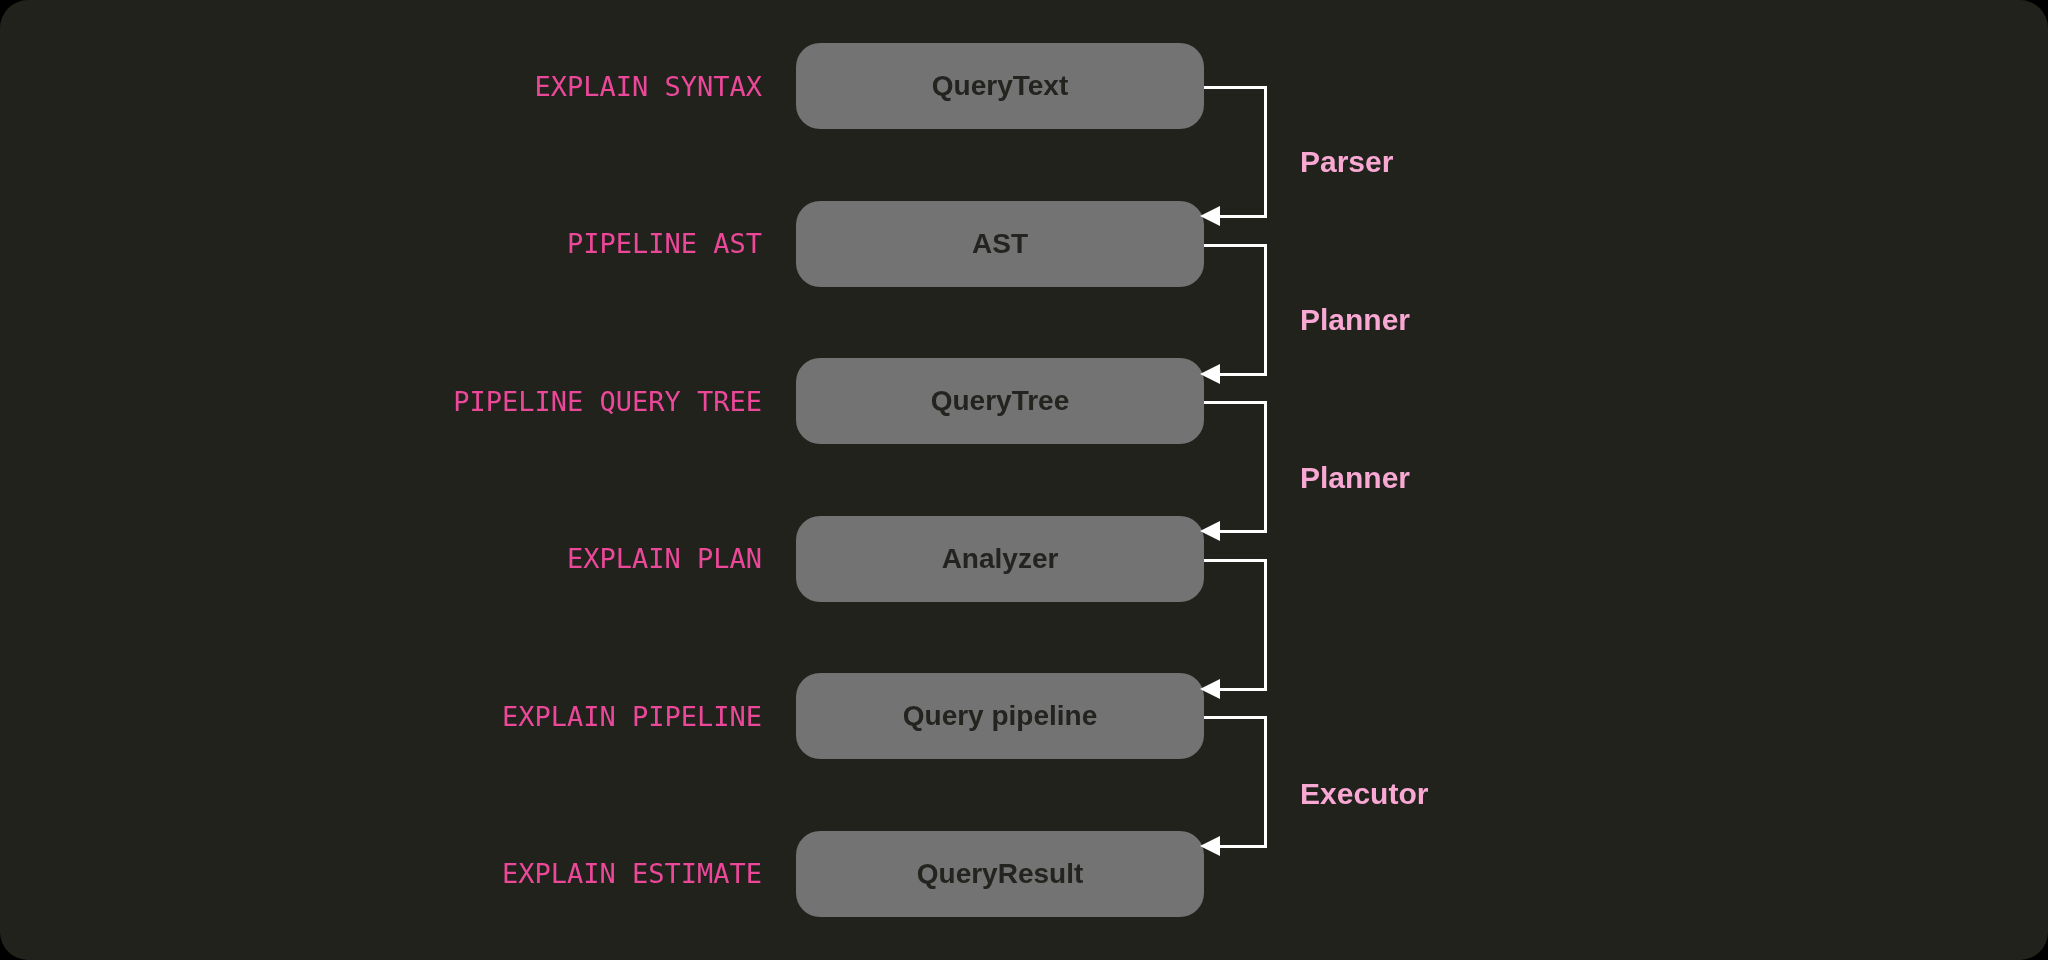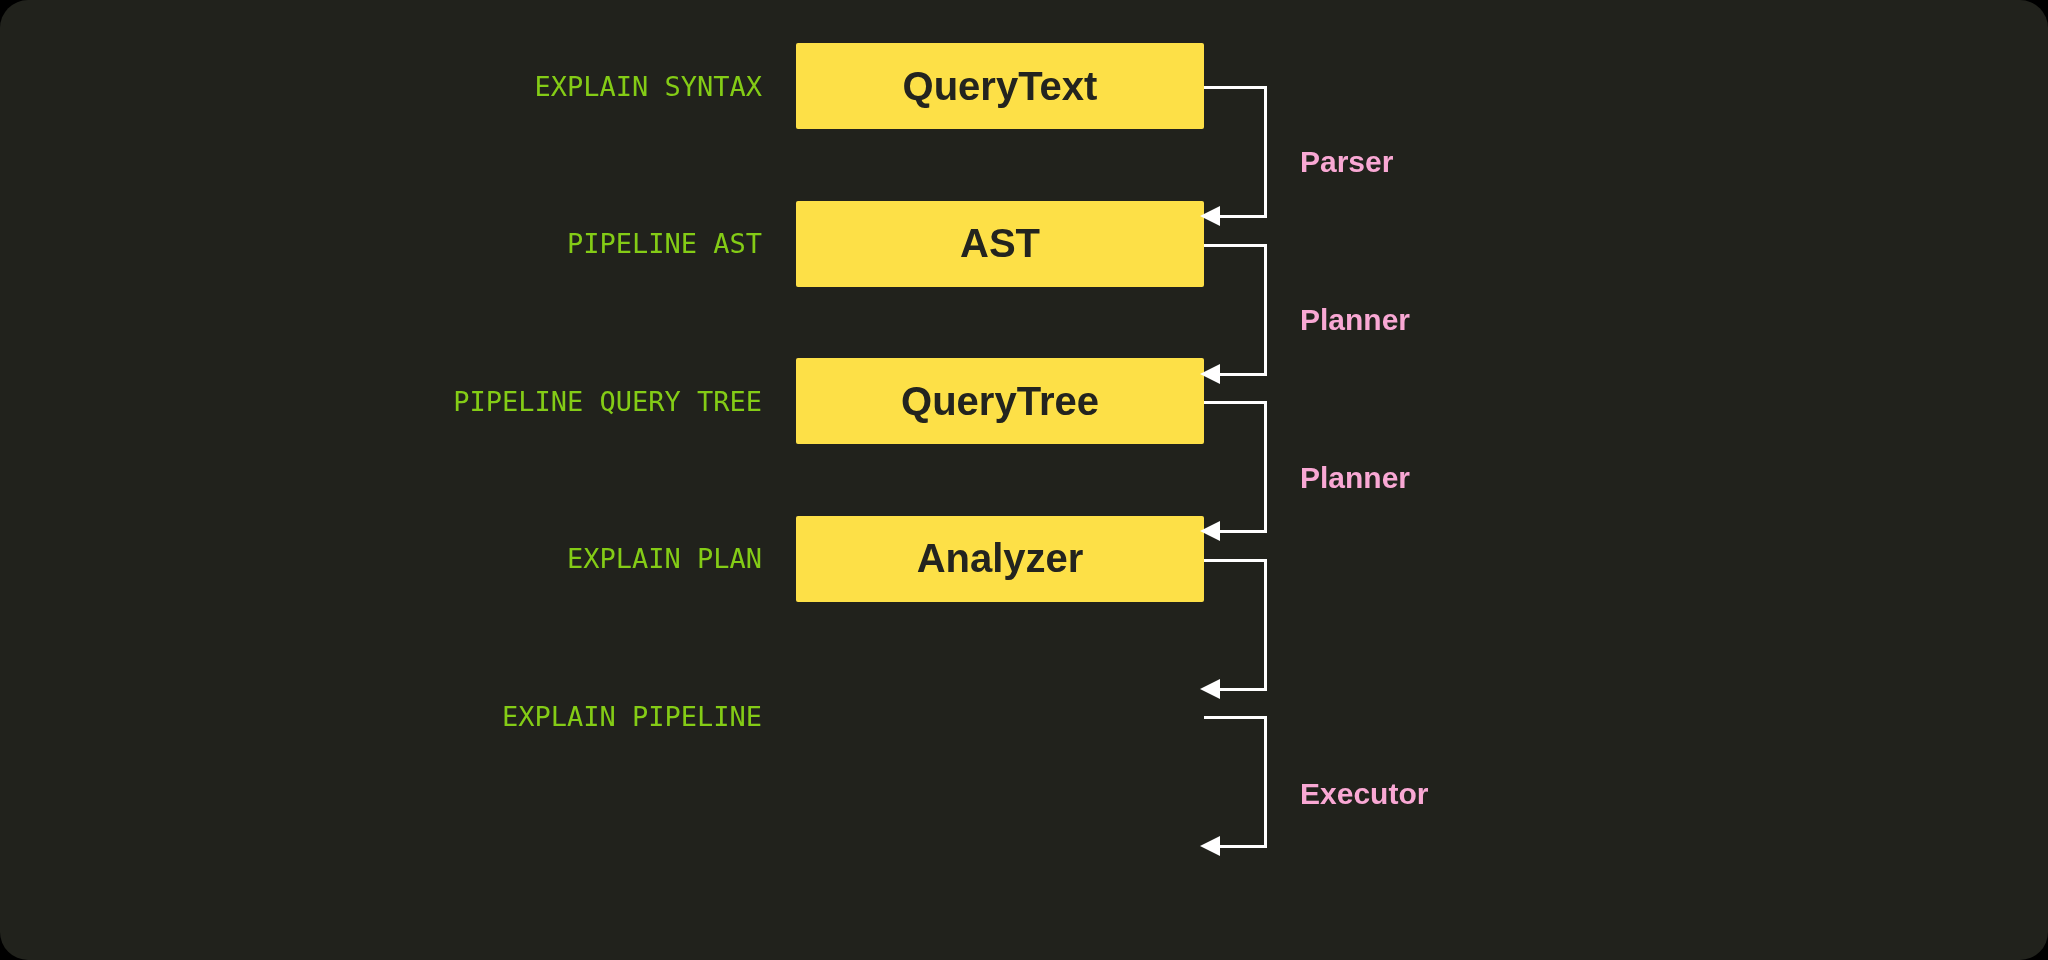--- a/index.html
+++ b/index.html
@@ -31,35 +31,35 @@
     left: 0;
     top: 0;
     width: 762px;
     height: 86px;
     display: flex;
     align-items: center;
     justify-content: flex-end;
     font-family: "DejaVu Sans Mono", monospace;
     font-size: 27px;
     font-weight: 500;
-    color: #84cc16;
+    color: #ec4899;
     white-space: nowrap;
   }
   .node-box {
     position: absolute;
     left: 796px;
     top: 0;
     width: 408px;
     height: 86px;
-    background: #fde047;
-    border-radius: 2px;
+    background: #737373;
+    border-radius: 24px;
     display: flex;
     align-items: center;
     justify-content: center;
-    font-size: 40px;
+    font-size: 28px;
     font-weight: 600;
     color: #23241F;
     white-space: nowrap;
   }
   
   .connector {
     position: absolute;
     box-sizing: border-box;
     left: 1204px;
     top: calc(86px + var(--row) * 157.5px);
@@ -117,22 +117,31 @@
 
   <div class="stage" style="--row:3">
     <div class="explain-label">EXPLAIN PLAN</div>
     <div class="node-box">
       <span>Analyzer</span>
     </div>
   </div>
 
   <div class="stage" style="--row:4">
     <div class="explain-label">EXPLAIN PIPELINE</div>
+    <div class="node-box">
+      <span>Query pipeline</span>
+    </div>
   </div>
 
+  <div class="stage" style="--row:5">
+    <div class="explain-label">EXPLAIN ESTIMATE</div>
+    <div class="node-box">
+      <span>QueryResult</span>
+    </div>
+  </div>
 
   <div class="connector" style="--row:0">
     <i class="arrowhead"></i>
   </div>
   <div class="connector" style="--row:1">
     <i class="arrowhead"></i>
   </div>
   <div class="connector" style="--row:2">
     <i class="arrowhead"></i>
   </div>

